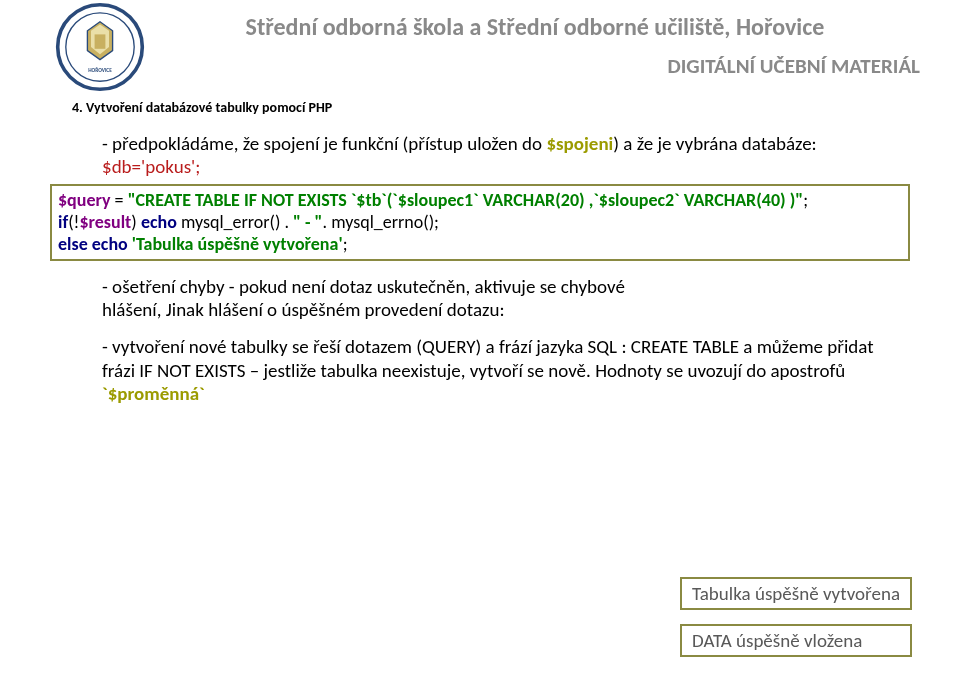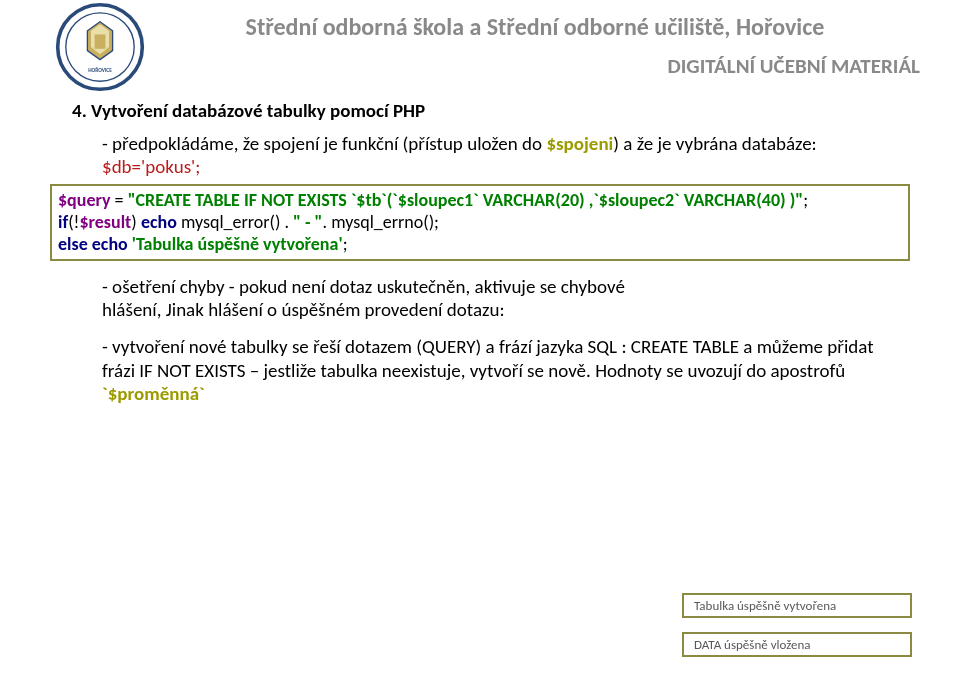--- a/index.html
+++ b/index.html
@@ -35,24 +35,24 @@
       font-size: 21px;
       color: #898989;
       font-weight: bold;
       margin-left: 110px;
       margin-bottom: 12px;
     }
     .content {
       padding: 0 60px 0 72px;
     }
     .section-title {
-      font-size: 19px;
+      font-size: 14px;
       font-weight: bold;
       color: #000;
-      margin-bottom: 10px;
+      margin-bottom: 16px;
     }
     .para {
       font-size: 19px;
       color: #000;
       line-height: 1.22;
       margin-left: 30px;
       margin-bottom: 6px;
     }
     .highlight-1 { color: #9b9b00; font-weight: bold; }
     .highlight-2 { color: #b91c1c; font-weight: normal; }
@@ -72,21 +72,21 @@
     .var { color: #800080; font-weight: bold; }
     .plain { color: #000; }
     .bottom-boxes {
       position: absolute;
       right: 48px;
       bottom: 16px;
     }
     .result-box {
       border: 2px solid #8a8a42;
       padding: 3px 10px;
-      font-size: 13px;
+      font-size: 19px;
       color: #595959;
       margin-bottom: 14px;
       text-align: left;
       min-width: 230px;
     }
   </style>
 </head>
 <body>
 
 <div class="header">

